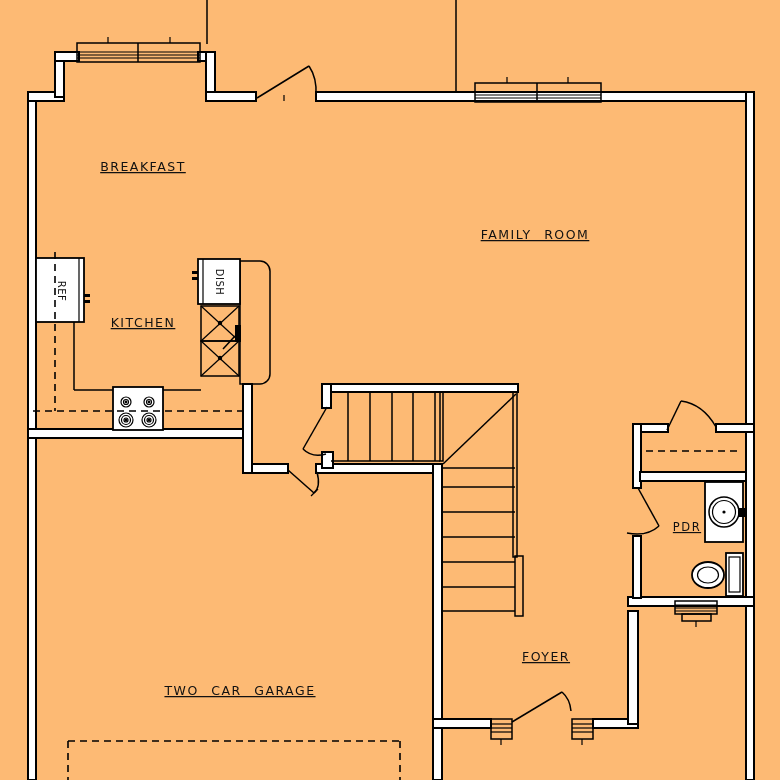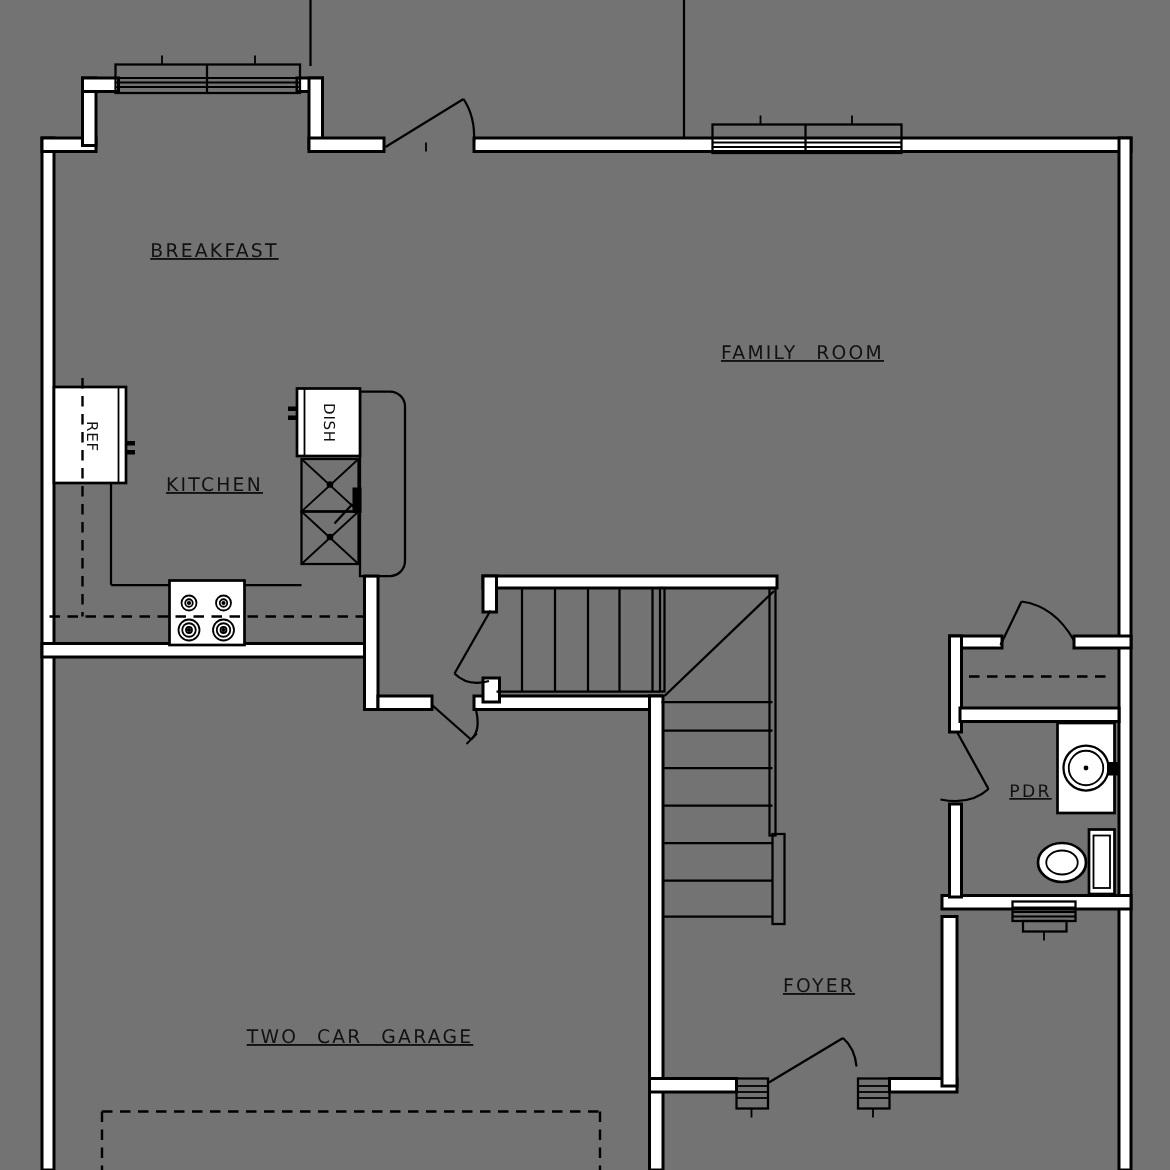--- a/index.html
+++ b/index.html
@@ -1,16 +1,16 @@
 <!DOCTYPE html>
 <html><head>
 <meta charset="utf-8">
 <style>
   html,body{margin:0;padding:0;background:#ffffff;}
-  .page{width:780px;height:780px;background:#737373;position:relative;overflow:hidden;}
+  .page{width:780px;height:780px;background:#fdba74;position:relative;overflow:hidden;}
   svg{display:block;}
   .lbl{
     font-family:"DejaVu Sans", sans-serif;
     font-size:12.5px;
     letter-spacing:1.5px;
     word-spacing:7px;
     fill:#111111;
     text-decoration:underline;
     text-anchor:middle;
   }

